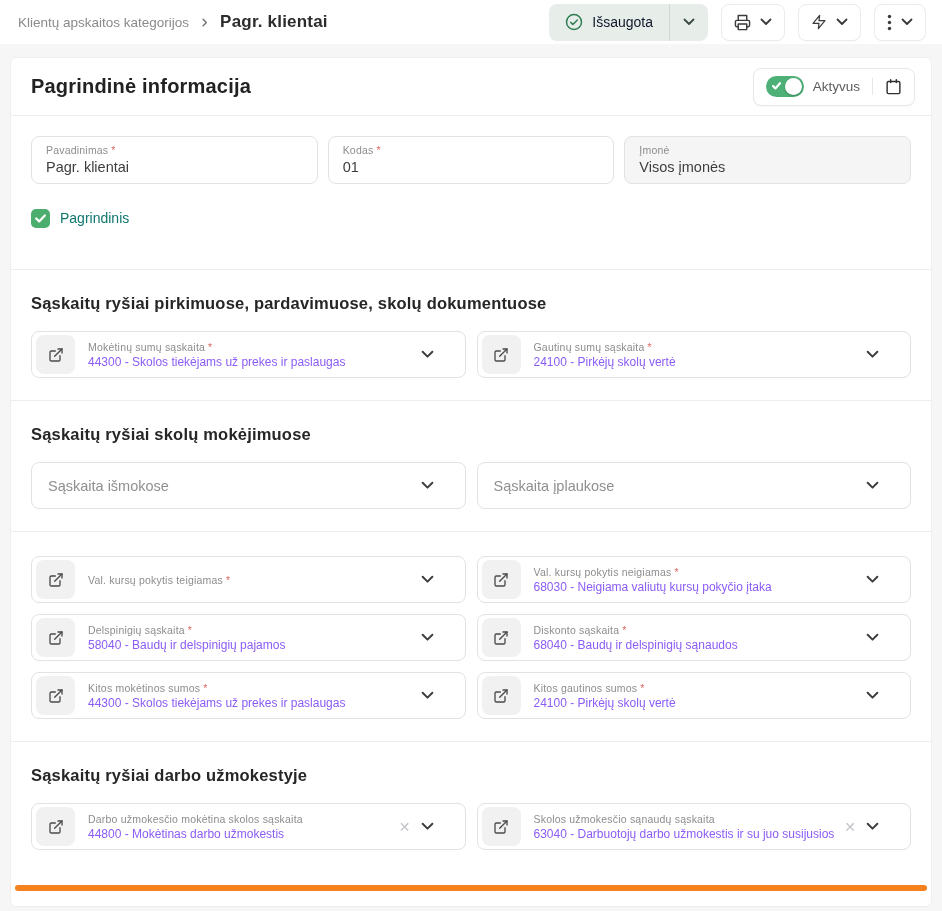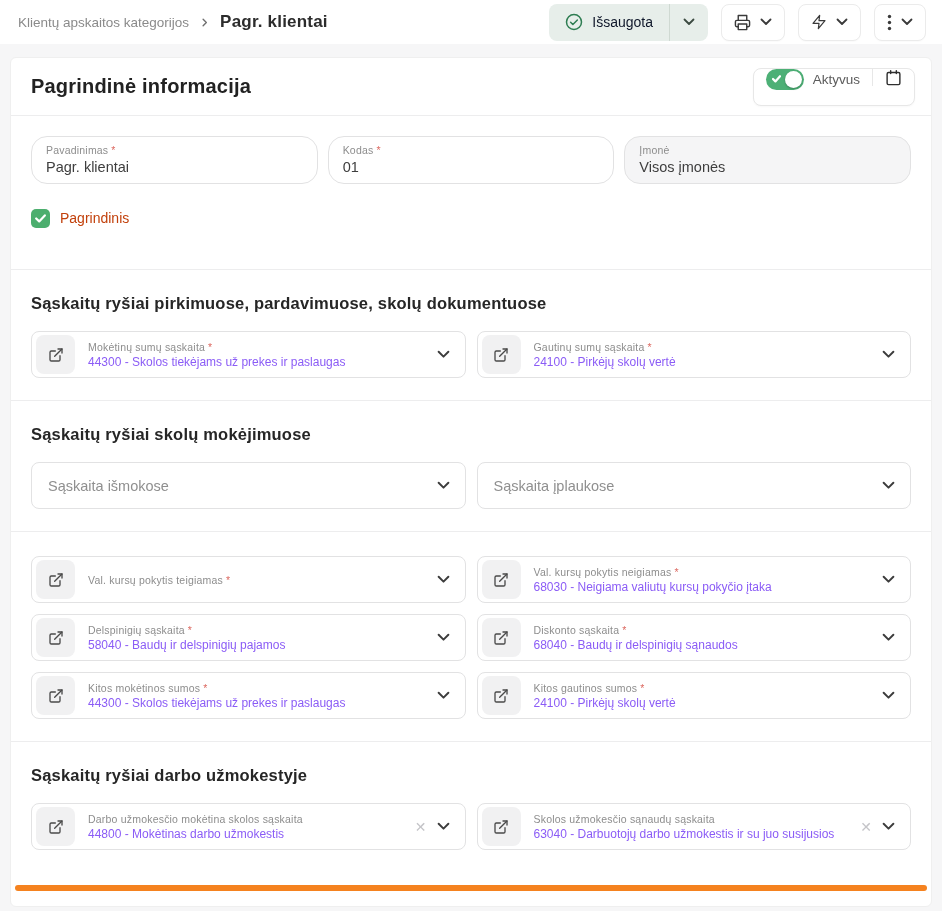--- a/index.html
+++ b/index.html
@@ -49,21 +49,21 @@
   .card {
     position: absolute; left: 10px; right: 10px; top: 57px; bottom: 4px;
     background: #fff; border-radius: 6px; border: 1px solid #efefef;
   }
   .card-header {
     height: 58px; display: flex; align-items: center; justify-content: space-between;
     padding: 0 16px 0 20px; border-bottom: 1px solid #ededee;
   }
   .card-title { font-size: 20px; font-weight: 700; color: #222; letter-spacing: .2px; }
   .status-pill {
-    display: flex; align-items: flex-start; height: 38px;
+    display: flex; align-items: center; height: 38px;
     background: #fff; border: 1px solid #e7e7e7; border-radius: 8px;
     box-shadow: 0 1px 2px rgba(0,0,0,.03);
   }
   .toggle-part { display: flex; align-items: center; gap: 9px; padding: 0 12px; cursor: pointer; }
   .toggle {
     position: relative; width: 38px; height: 21px; border-radius: 11px;
     background: #4db076; flex: 0 0 auto;
   }
   .toggle .tick { position: absolute; left: 6px; top: 6px; }
   .toggle .knob {
@@ -74,44 +74,44 @@
   .cal-part {
     display: flex; align-items: center; padding: 0 12px;
     border-left: 1px solid #e7e7e7; background: none; border-top: none; border-right: none; border-bottom: none;
     color: #2f2f2f; cursor: pointer;
   }
 
   
   .main-info { padding: 20px 20px 0; }
   .fields3 { display: grid; grid-template-columns: 1fr 1fr 1fr; gap: 10px; }
   .field {
-    border: 1px solid #e2e2e3; border-radius: 16px; height: 48px;
+    border: 1px solid #e2e2e3; border-radius: 8px; height: 48px;
     padding: 7px 14px; background: #fff; cursor: text;
   }
   .field.disabled { background: #f5f5f6; cursor: default; }
   .f-label { font-size: 10.5px; color: #8d8d8d; letter-spacing: .2px; }
   .f-value { font-size: 14.5px; color: #3e3e3e; margin-top: 3px; }
   .req { color: #dd6b63; margin-left: 3px; font-size: 10.5px; }
 
   .check-row { display: flex; align-items: center; gap: 10px; margin: 24px 0 0; height: 20px; cursor: pointer; }
   .checkbox {
     width: 19px; height: 19px; border-radius: 5px; background: #4cae6e;
     display: flex; align-items: center; justify-content: center;
   }
-  .check-label { font-size: 14px; color: #c2410c; }
+  .check-label { font-size: 14px; color: #0f766e; }
 
   
   .sec { border-top: 1px solid #ededee; padding: 24px 20px 22px; }
   .main-info-wrap { padding-bottom: 41px; }
   .sec-title { font-size: 16.5px; font-weight: 700; color: #262626; letter-spacing: .2px; margin-bottom: 18px; }
   .grid2 { display: grid; grid-template-columns: 1fr 1fr; gap: 11px; }
 
   .dd {
     border: 1px solid #e2e2e3; border-radius: 8px; height: 47px;
-    display: flex; align-items: center; padding: 0 15px 0 4px;
+    display: flex; align-items: center; padding: 0 31px 0 4px;
     background: #fff; cursor: pointer; min-width: 0;
   }
   .linksq {
     width: 39px; height: 39px; flex: 0 0 39px; border: none; border-radius: 8px;
     background: #f1f1f2; color: #4a4a4a; display: flex; align-items: center;
     justify-content: center; margin-right: 13px; cursor: pointer;
   }
   .ddtxt { flex: 1; min-width: 0; }
   .dd-label { font-size: 10.5px; color: #8d8d8d; letter-spacing: .2px; white-space: nowrap; }
   .dd-value { font-size: 12px; color: #8b5cf6; margin-top: 2px; white-space: nowrap; overflow: hidden; }

